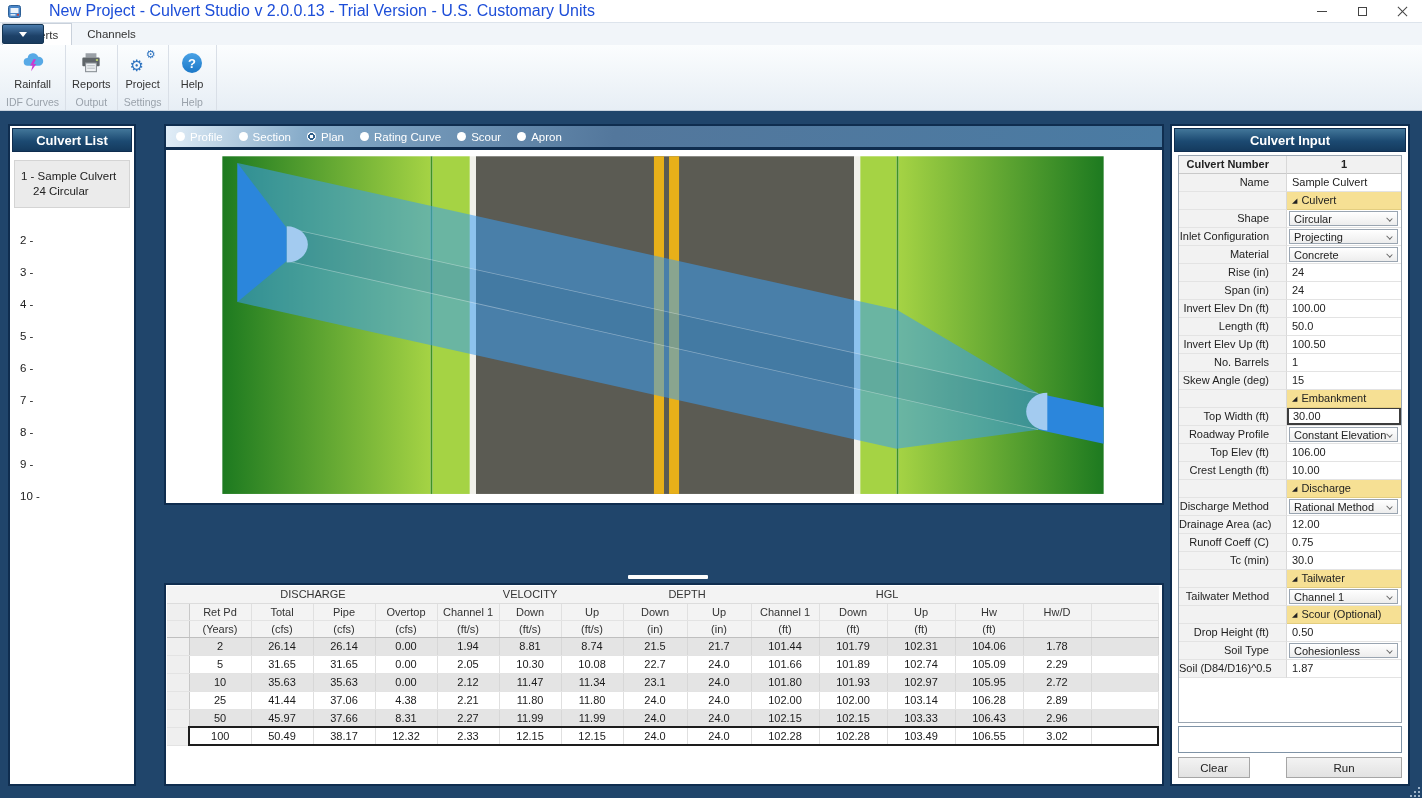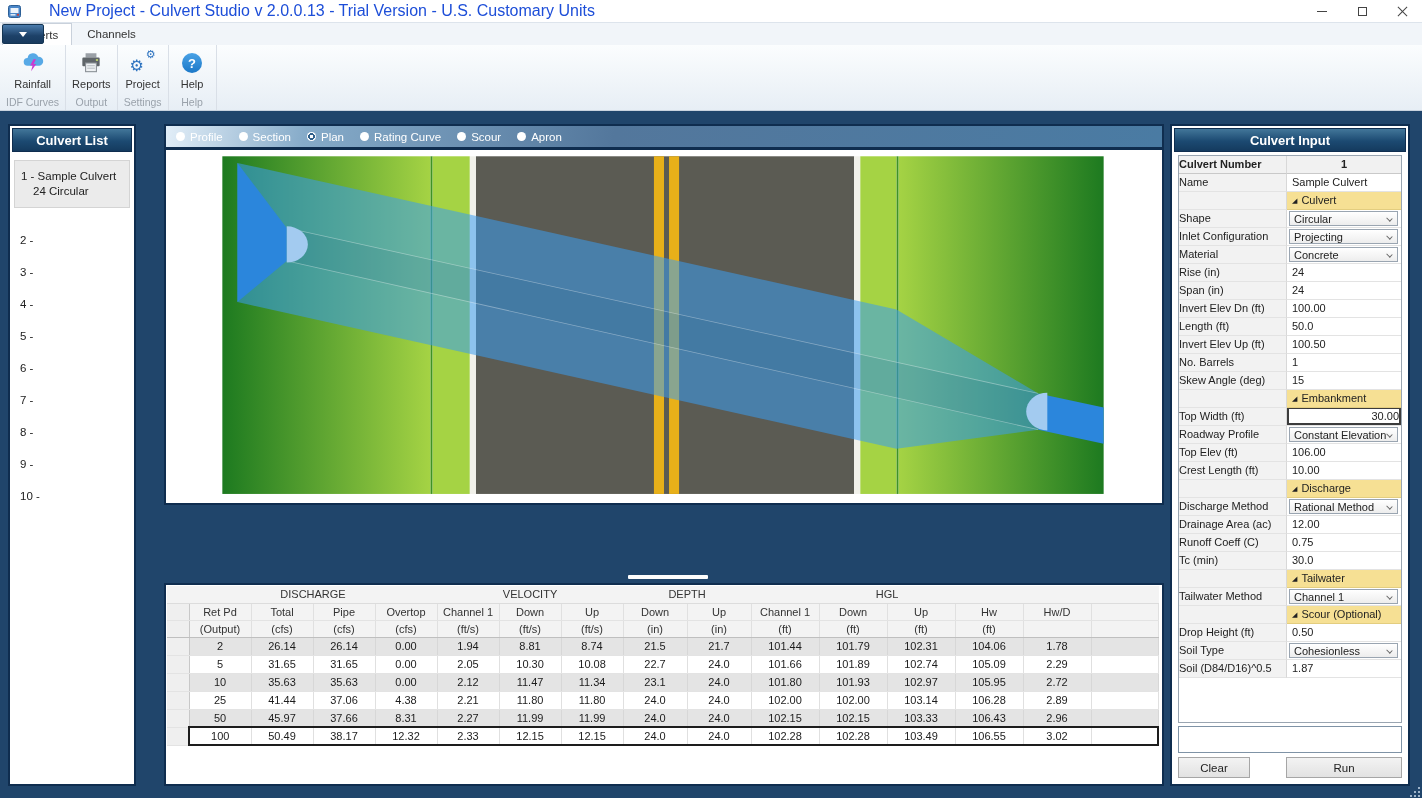--- a/index.html
+++ b/index.html
@@ -73,29 +73,29 @@
   table.res tbody tr:nth-child(odd) td { background:#e4e4e4; border-right-color:#d7d7d7; }
   table.res th.rh { background:#efefef; border-right:1px solid #c8c8c8; }
   table.res tbody tr.current td { background:#fff; border-top:2px solid #1d1d1d; border-bottom:2px solid #1d1d1d; }
   table.res tbody tr.current td.first { border-left:2px solid #1d1d1d; }
   table.res tbody tr.current td.last { border-right:2px solid #1d1d1d; }
 
   
   #right-panel { left:1170px; top:124px; width:240px; height:662px; }
   .propgrid { position:absolute; left:6px; top:29px; width:224px; height:568px; border:1px solid #9aa5b1; background:#fff; overflow:hidden; }
   .pg-row { display:grid; grid-template-columns:108px 1fr; height:18px; }
-  .pg-label { background:#f2f2f2; border-right:1px solid #d8d8d8; border-bottom:1px solid #e3e3e3; font-size:11px; padding:2px 17px 0 0; white-space:nowrap; overflow:hidden; }
+  .pg-label { background:#f2f2f2; border-right:1px solid #d8d8d8; border-bottom:1px solid #e3e3e3; font-size:11px; text-align:right; padding:2px 17px 0 0; white-space:nowrap; overflow:hidden; }
   .pg-value { background:#fff; border-bottom:1px solid #e3e3e3; font-size:11px; padding:2px 0 0 5px; white-space:nowrap; overflow:hidden; position:relative; }
   .pg-row.hdr .pg-label, .pg-row.hdr .pg-value { background:#f1f1f1; font-weight:bold; border-bottom:1px solid #c9c9c9; }
   .pg-row.hdr .pg-value { text-align:center; padding-left:0; }
   .pg-row.sect .pg-value { background:#f6e094; border-bottom:1px solid #e3cd7f; }
   .pg-row.sect .tri { font-size:7px; margin-right:4px; position:relative; top:-1px; }
   .combo { position:absolute; left:2px; right:3px; top:1px; bottom:1px; border:1px solid #9aa5b1; background:linear-gradient(180deg,#ffffff,#ededed); display:flex; align-items:center; padding-left:4px; font-size:11px; }
   .combo .chev { position:absolute; right:5px; top:4px; width:5px; height:5px; border-right:1.4px solid #666; border-bottom:1.4px solid #666; transform:rotate(45deg) scale(1,0.8); }
-  .pg-focus { position:absolute; left:0; right:0; top:-1px; bottom:0; border:2px solid #3c3c3c; background:#fff; padding:1px 0 0 4px;text-align:right; }
+  .pg-focus { position:absolute; left:0; right:0; top:-1px; bottom:0; border:2px solid #3c3c3c; background:#fff; padding:1px 0 0 4px; }
   .status-box { position:absolute; left:6px; bottom:31px; width:224px; height:27px; border:1px solid #7f93a6; background:#fff; }
   .btn { position:absolute; bottom:6px; height:21px; background:linear-gradient(180deg,#f3f3f3,#e2e2e2); border:1px solid #a6a6a6; font-size:11.5px; color:#222; display:flex; align-items:center; justify-content:center; }
   #clear-btn { left:6px; width:72px; }
   #run-btn { right:6px; width:116px;margin-left:36px; }
 
   
   .statusbar { position:absolute; left:0; top:786px; width:1422px; height:12px; background:#20456b; }
   .grip { position:absolute; right:2px; bottom:1px; width:12px; height:12px; }
   .grip i { position:absolute; width:2px; height:2px; background:#9db3c9; }
 </style>
@@ -321,21 +321,21 @@
           <th>Up</th>
           <th class="gb">Channel 1</th>
           <th>Down</th>
           <th>Up</th>
           <th>Hw</th>
           <th class="gb">Hw/D</th>
           <th class="gb"></th>
         </tr>
         <tr class="units">
           <th class="rh"></th>
-          <th>(Output)</th>
+          <th>(Years)</th>
           <th>(cfs)</th>
           <th>(cfs)</th>
           <th>(cfs)</th>
           <th class="gb">(ft/s)</th>
           <th>(ft/s)</th>
           <th>(ft/s)</th>
           <th class="gb">(in)</th>
           <th>(in)</th>
           <th class="gb">(ft)</th>
           <th>(ft)</th>

